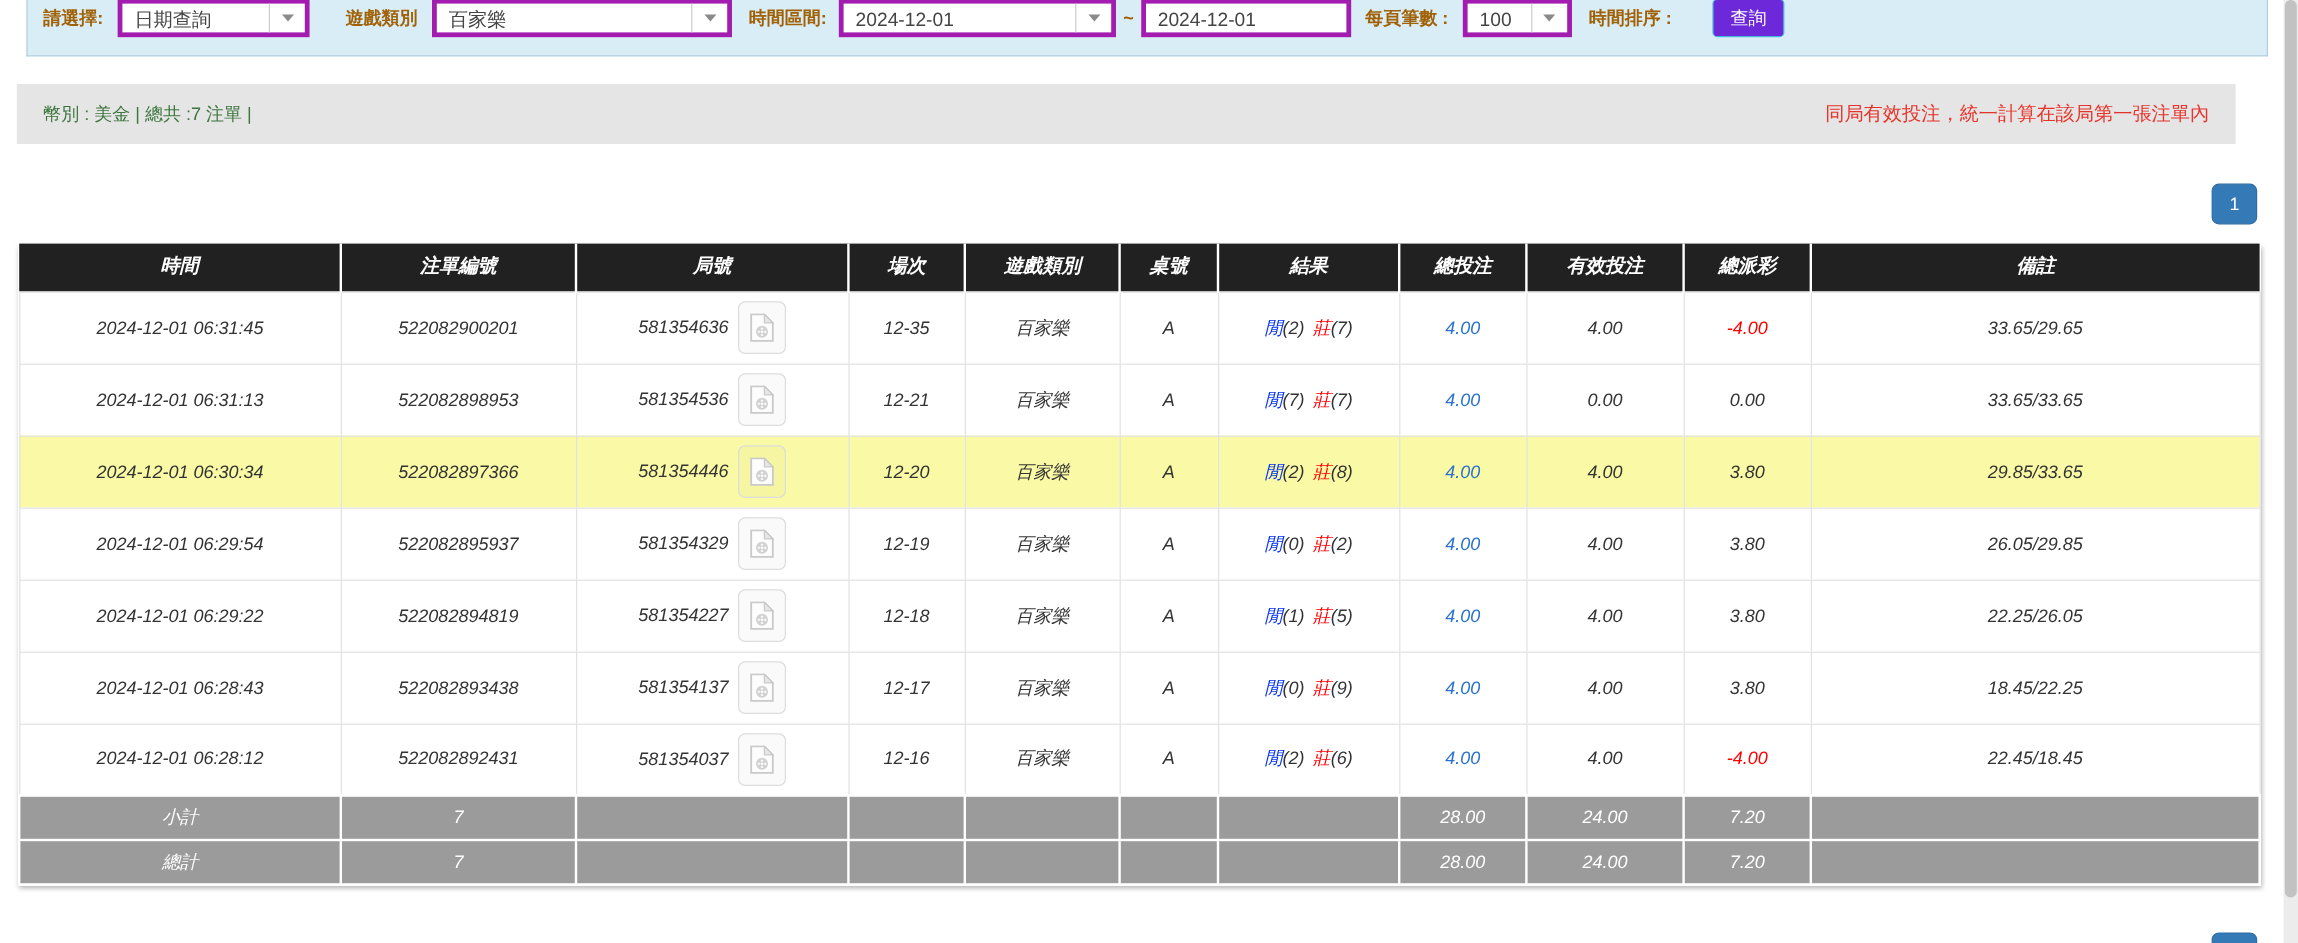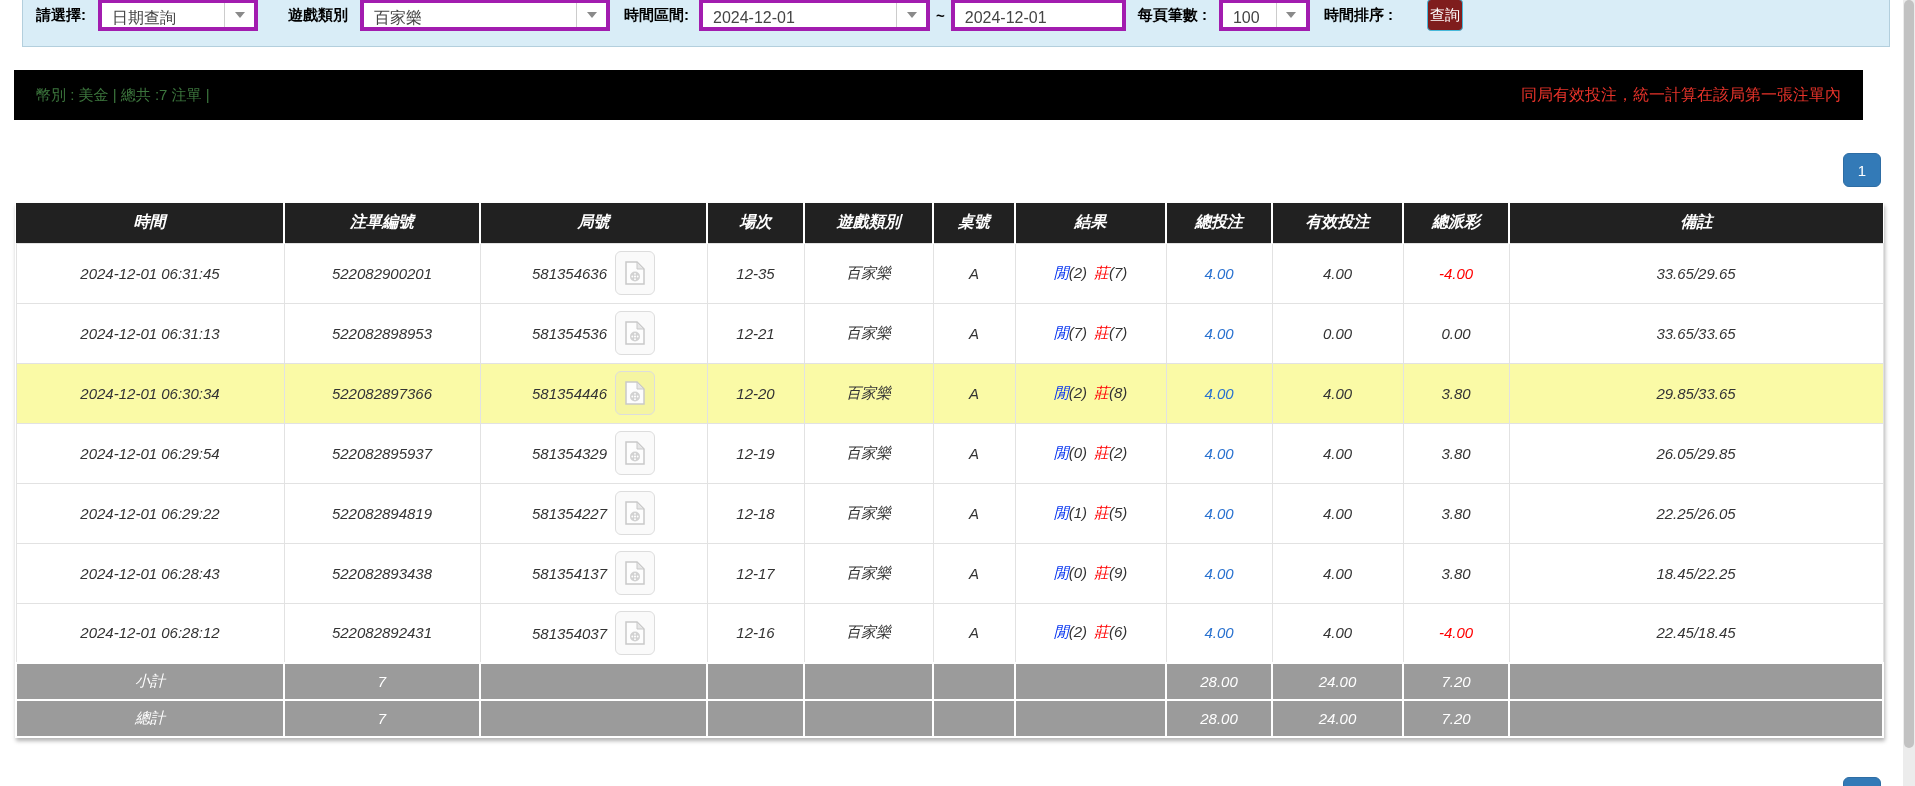--- a/index.html
+++ b/index.html
@@ -11,40 +11,40 @@
 
   
   .topbar {
     position:absolute; top:0; left:22px; width:1868px; height:47px;
     background:#d9edf7; border:1px solid #b3cfdd; border-top:none; overflow:hidden;
   }
   .topbar-inner {
     position:absolute; top:-5px; left:13px; height:40px;
     display:flex; align-items:center; white-space:nowrap;
   }
-  .flabel { font-weight:bold; color:#000000; font-size:15px; }
+  .flabel { font-weight:bold; color:#a16207; font-size:15px; }
   .combo {
     display:inline-flex; align-items:stretch; background:#fff;
     border:4px solid #a21caf; height:32px; cursor:pointer;
   }
   .combo-text { padding:0 10px; line-height:30px; font-size:16px; color:#444; flex:1; overflow:hidden; }
   .combo-arrow { width:30px; border-left:1px solid #ccc; display:flex; align-items:center; justify-content:center; }
   .tri { width:0; height:0; border-left:5px solid transparent; border-right:5px solid transparent; border-top:6px solid #8a8a8a; }
   .w-select{width:160px}.w-game{width:250px}.w-date1{width:231px}.w-date2{width:175px}.w-size{width:91px}.w-order{width:205px}
   .ml6{margin-left:6px}.ml8{margin-left:8px}.ml10{margin-left:10px}.ml12{margin-left:12px}.ml14{margin-left:14px}.ml30{margin-left:30px}.ml34{margin-left:34px}
   .query-btn {
-    height:32px; padding:0 2px; background:#7f1d1d; border:1px solid #46b8da;
+    height:32px; padding:0 14px; background:#6d28d9; border:1px solid #46b8da;
     color:#fff; font-size:15px; border-radius:4px; cursor:pointer;
     font-family:"Liberation Sans", sans-serif;
   }
 
   
   .summary {
     position:absolute; top:70px; left:14px; width:1849px; height:50px;
-    background:#000000; display:flex; align-items:center; justify-content:space-between;
+    background:#e5e5e5; display:flex; align-items:center; justify-content:space-between;
     padding:12px 22px;
   }
   .summary-left { color:#3c763d; font-size:15px; }
   .summary-right { color:#e8332a; font-size:16px; }
 
   
   .pager { position:absolute; right:34px; }
   .pager-top { top:153px; }
   .pager-bottom { top:777px; }
   .pager button {

